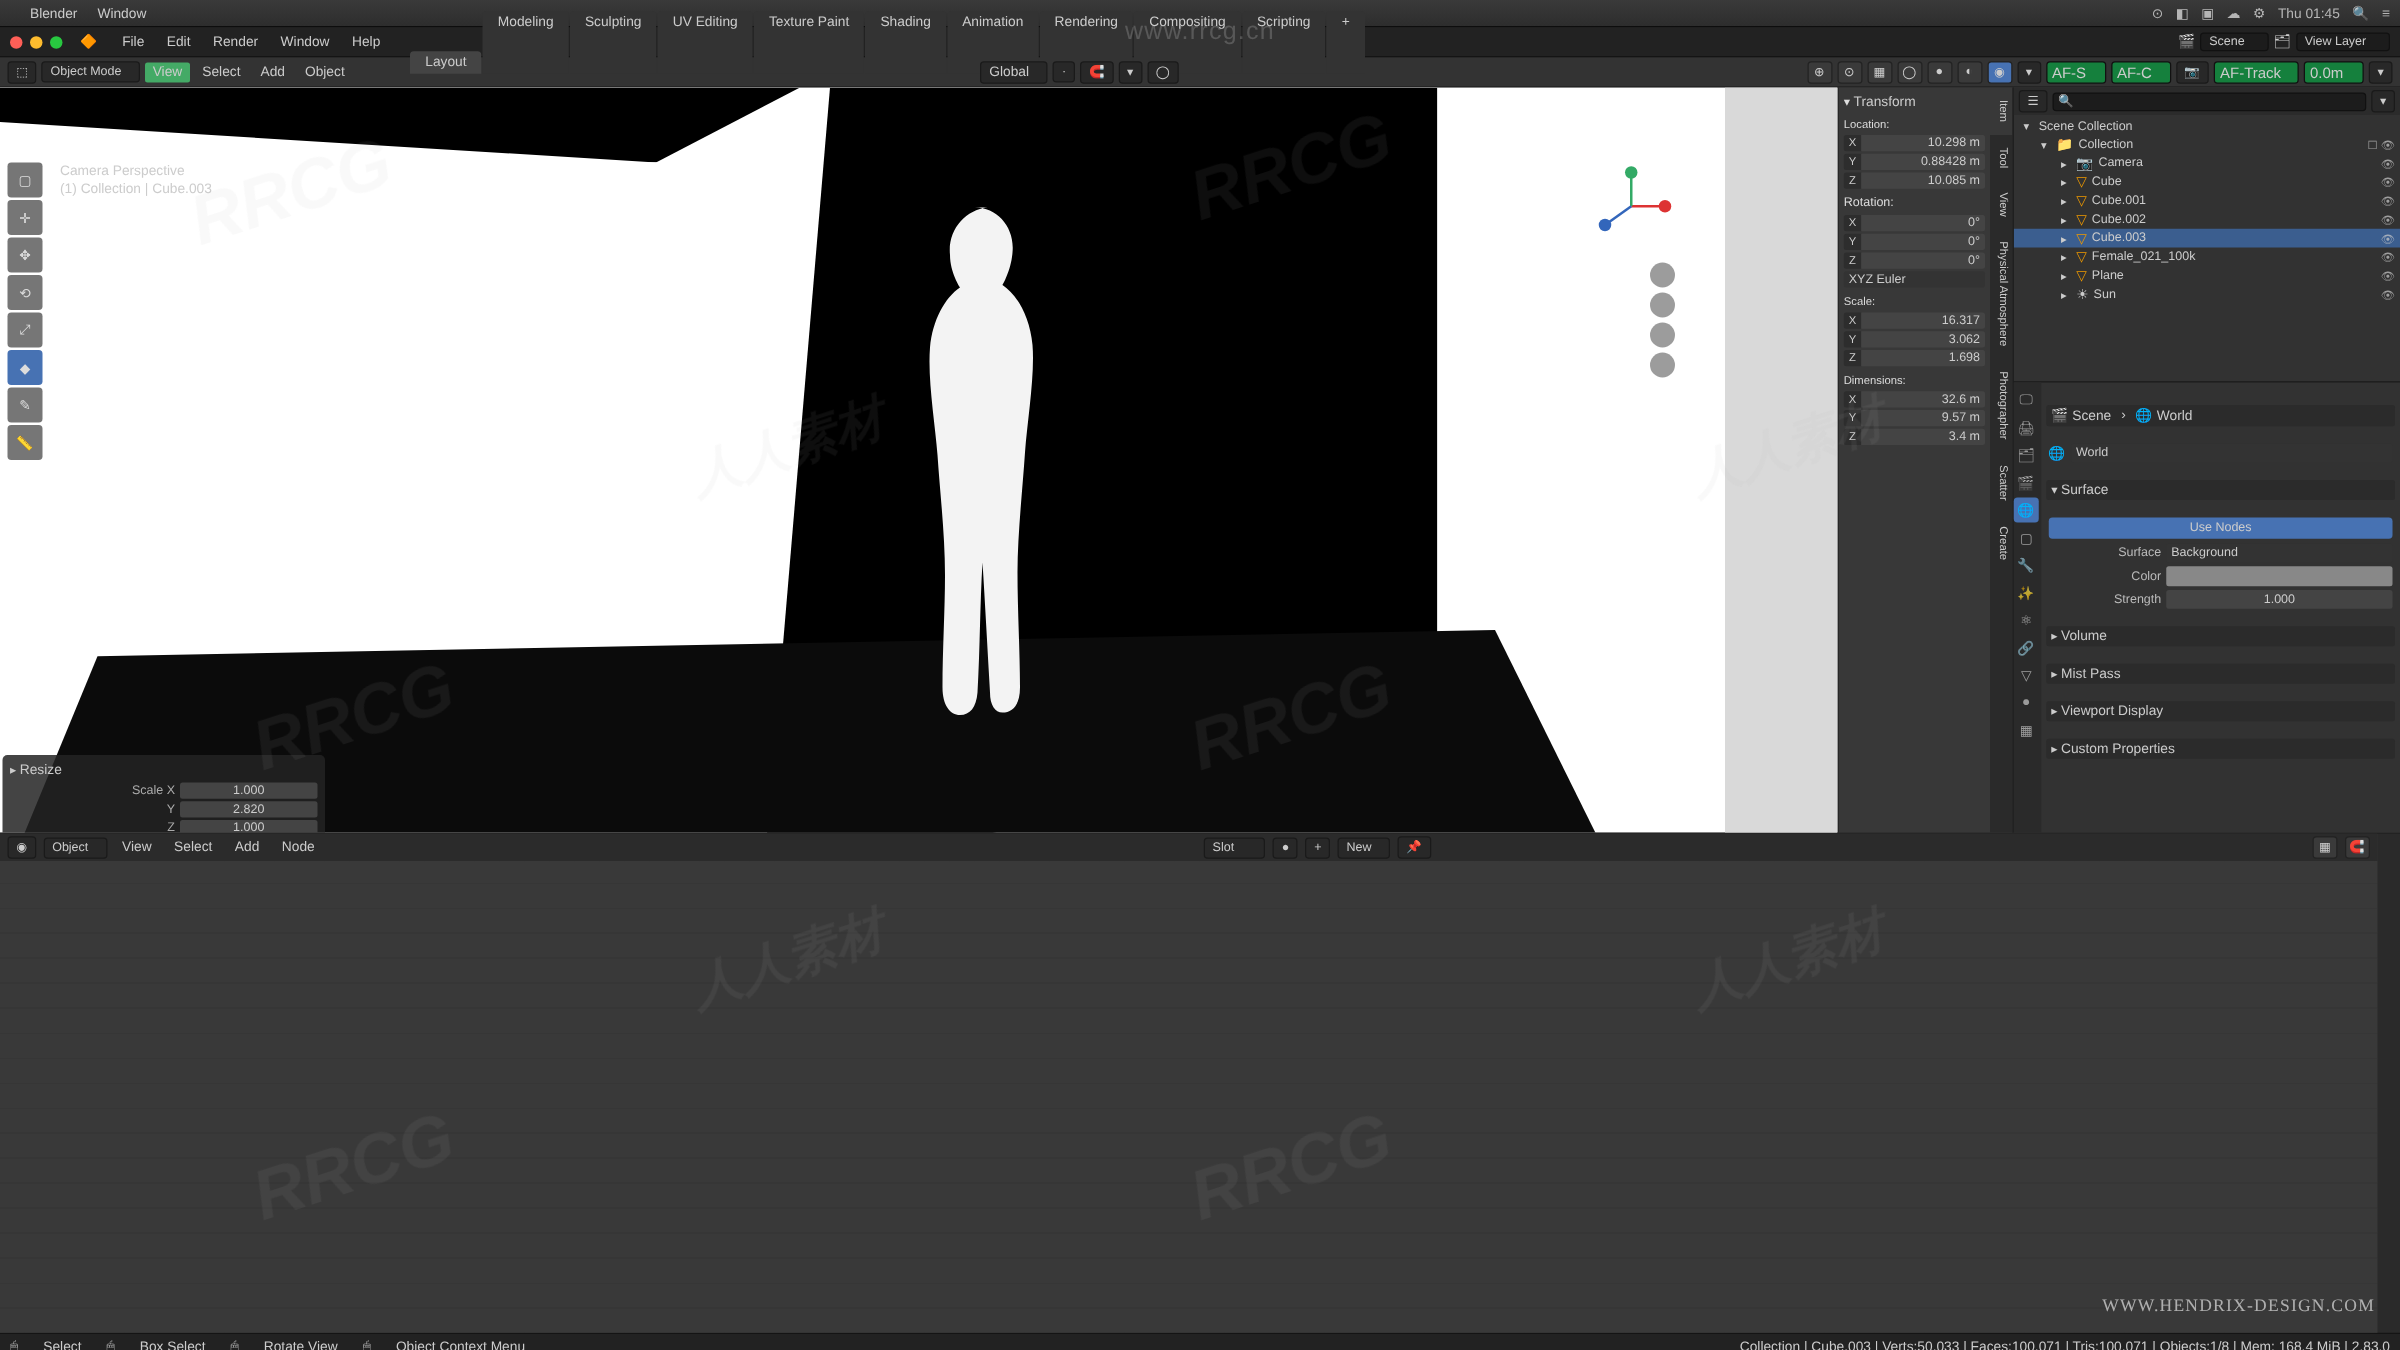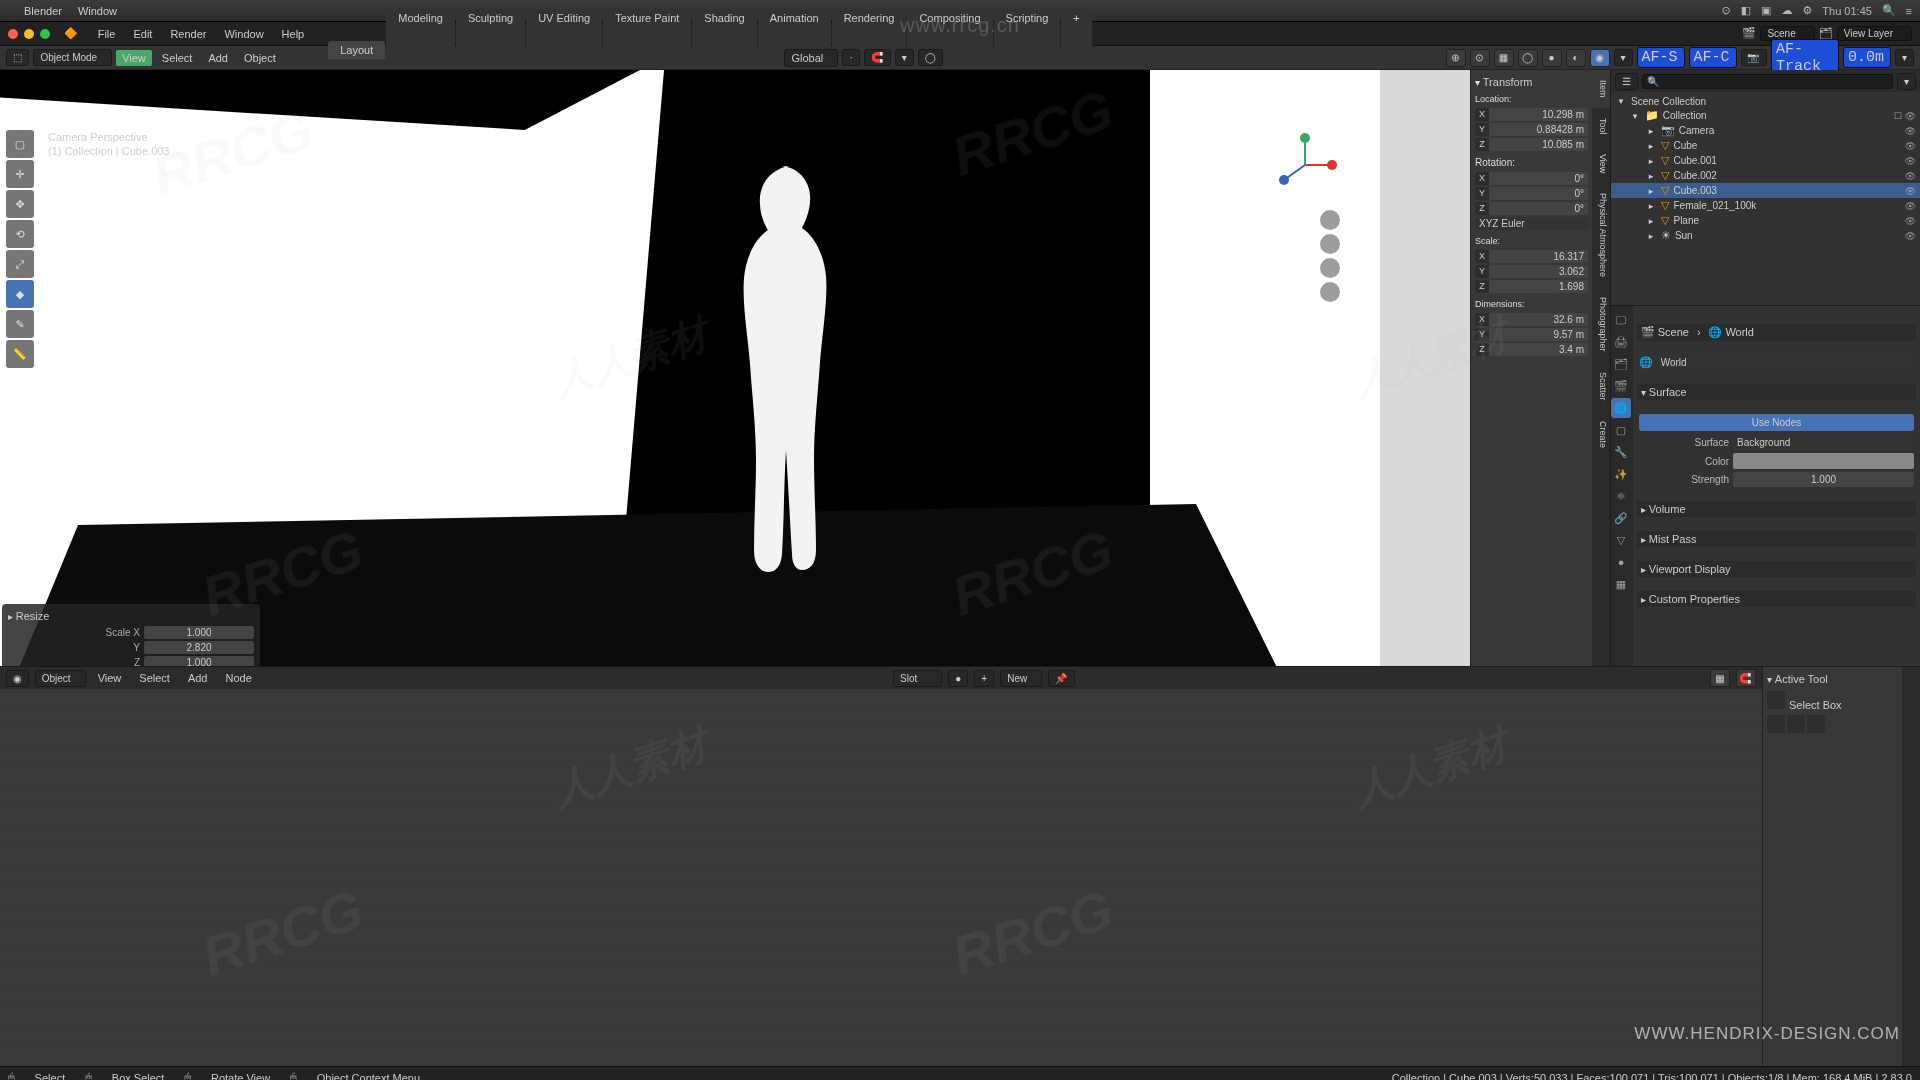--- a/index.html
+++ b/index.html
@@ -24,21 +24,21 @@
 .top-right .field { background: #1c1c1c; border: 1px solid #111; border-radius: 3px; padding: 1px 18px 1px 6px; font-size: 10px; }
 
 .header2 { height: 24px; background: #333; display: flex; align-items: center; padding: 0 6px; gap: 4px; border-bottom: 1px solid #222; }
 .dd { background: #282828; border: 1px solid #1a1a1a; border-radius: 3px; padding: 2px 14px 2px 6px; font-size: 10px; cursor: pointer; position: relative; }
 .dd.narrow { padding: 2px 6px; min-width: 18px; text-align: center; }
 .txtlink { padding: 2px 6px; cursor: pointer; }
 .txtlink.hl { background: #4a6; border-radius: 2px; }
 .spacer { flex: 1; }
 .iconbtn { width: 20px; height: 18px; background: #3a3a3a; border: 1px solid #222; border-radius: 3px; display: flex; align-items: center; justify-content: center; cursor: pointer; font-size: 10px; }
 .iconbtn.active { background: #4772b3; }
-.tinyfield { background: #1d4ed8; border: 1px solid #111; border-radius: 3px; padding: 1px 4px; font-size: 15px; width: 48px; font-family: Liberation Mono, monospace; }
+.tinyfield { background: #15803d; border: 1px solid #111; border-radius: 3px; padding: 1px 4px; font-size: 12px; width: 48px; }
 
 .main { display: flex; height: 596px; }
 .viewport { flex: 1; background: #888; position: relative; overflow: hidden; }
 .render-plane { position: absolute; inset: 0; background: #fff; }
 .darkshape { position: absolute; }
 .fig { position: absolute; left: 700px; top: 90px; width: 170px; height: 500px; }
 .toolbar-left { position: absolute; left: 6px; top: 60px; width: 28px; display: flex; flex-direction: column; gap: 2px; }
 .toolbar-left .tb { width: 28px; height: 28px; background: rgba(60,60,60,.7); border-radius: 3px; display: flex; align-items: center; justify-content: center; cursor: pointer; color: #ddd; }
 .toolbar-left .tb.active { background: #4772b3; }
 .overlay-info { position: absolute; left: 48px; top: 60px; font-size: 10px; color: #bbb; line-height: 14px; }
@@ -94,21 +94,21 @@
 .node-canvas { flex: 1; background: repeating-linear-gradient(0deg,#393939 0 19px,#363636 19px 20px), repeating-linear-gradient(90deg,#393939 0 19px,#363636 19px 20px); }
 .node-side { width: 140px; background: #383838; border-left: 1px solid #222; padding: 4px; }
 .node-side .nshdr { font-size: 10px; padding: 2px 0; }
 .node-side .nsrow { display: flex; gap: 2px; margin-top: 4px; }
 .node-side .nsb { width: 18px; height: 18px; background: #2d2d2d; border-radius: 2px; }
 .node-side-tabs { width: 18px; background: #2a2a2a; }
 
 .statusbar { height: 22px; background: #222; display: flex; align-items: center; padding: 0 8px; gap: 20px; font-size: 10px; color: #999; border-top: 1px solid #111; }
 .statusbar .sb-r { margin-left: auto; display: flex; gap: 6px; }
 
-.watermark1 { position: fixed; bottom: 36px; right: 20px; color: rgba(255,255,255,.6); font-size: 17px; letter-spacing: 1px; pointer-events: none; }
+.watermark1 { position: fixed; bottom: 26px; right: 20px; color: rgba(255,255,255,.6); font-size: 14px; letter-spacing: 1px; pointer-events: none; font-family: Liberation Serif, serif; }
 .watermark2 { position: fixed; top: 14px; left: 50%; transform: translateX(-50%); color: rgba(200,200,200,.25); font-size: 20px; pointer-events: none; letter-spacing: 1px; }
 .bigwm { position: fixed; font-size: 56px; color: rgba(180,180,180,.08); font-weight: bold; font-style: italic; transform: rotate(-18deg); pointer-events: none; }
 </style>
 </head>
 <body>
 
 <div class="mac-menubar">
   <div class="mac-left">
     <span class="apple-logo"></span>
     <span>Blender</span>
@@ -451,29 +451,20 @@
       <div class="dd narrow">●</div>
       <div class="dd narrow">+</div>
       <div class="dd">New</div>
       <div class="dd narrow">📌</div>
       <div class="spacer"></div>
       <div class="iconbtn">▦</div>
       <div class="iconbtn">🧲</div>
     </div>
     <div class="node-canvas"></div>
   </div>
-  <div class="node-side">
-    <div class="nshdr">▾ <span>Active Tool</span></div>
-    <div class="prow" style="margin-top:4px"><span style="width:18px;height:18px;background:#2d2d2d;border-radius:2px;display:inline-block"></span><span style="margin-left:4px">Select Box</span></div>
-    <div class="nsrow">
-      <div class="nsb"></div>
-      <div class="nsb"></div>
-      <div class="nsb"></div>
-    </div>
-  </div>
   <div class="node-side-tabs"></div>
 </div>
 
 <div class="statusbar">
   <span>🖱</span>
     <span>Select</span>
   <span>🖱</span>
     <span>Box Select</span>
   <span>🖱</span>
     <span>Rotate View</span>

